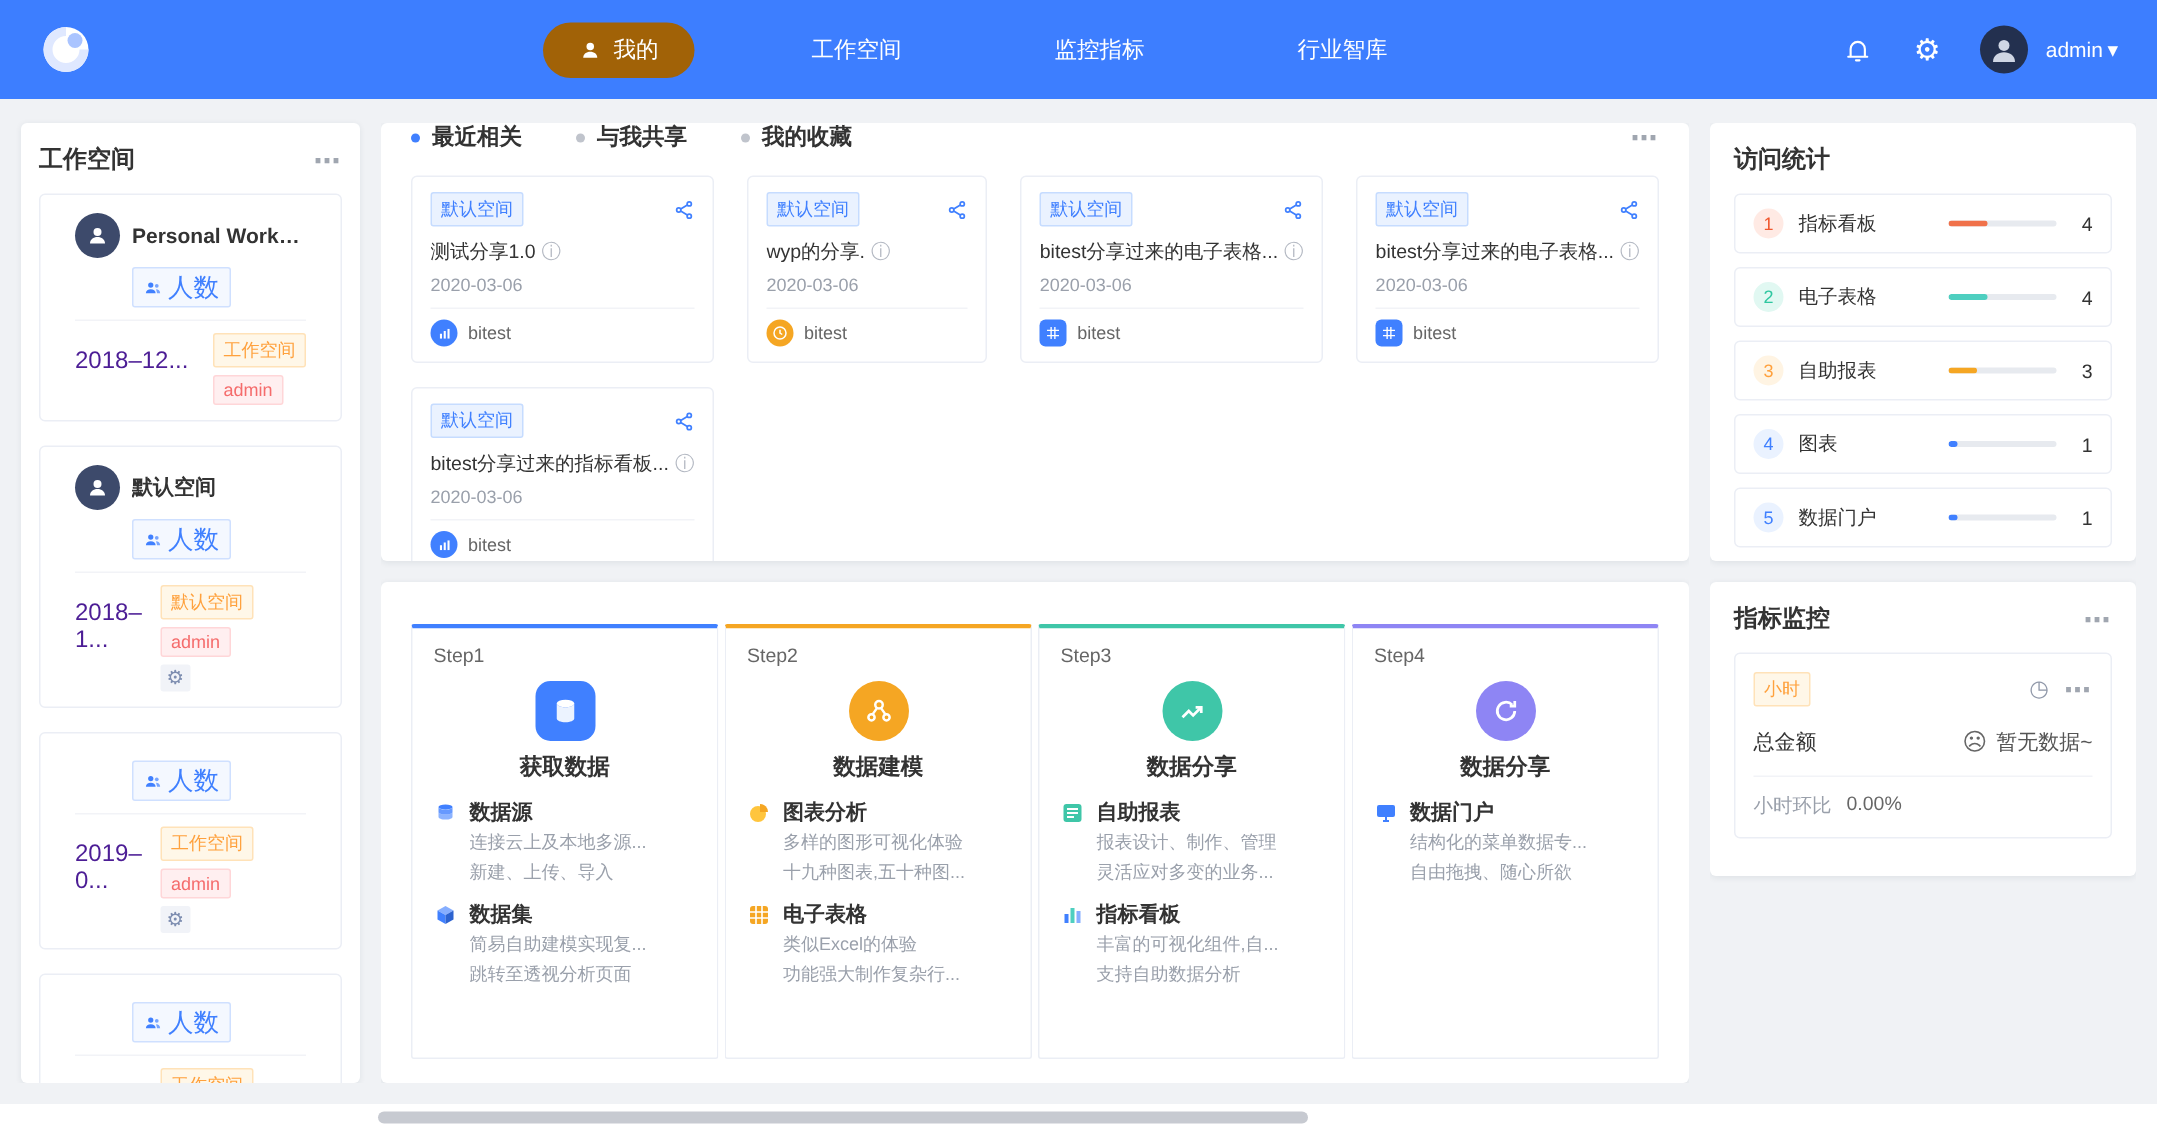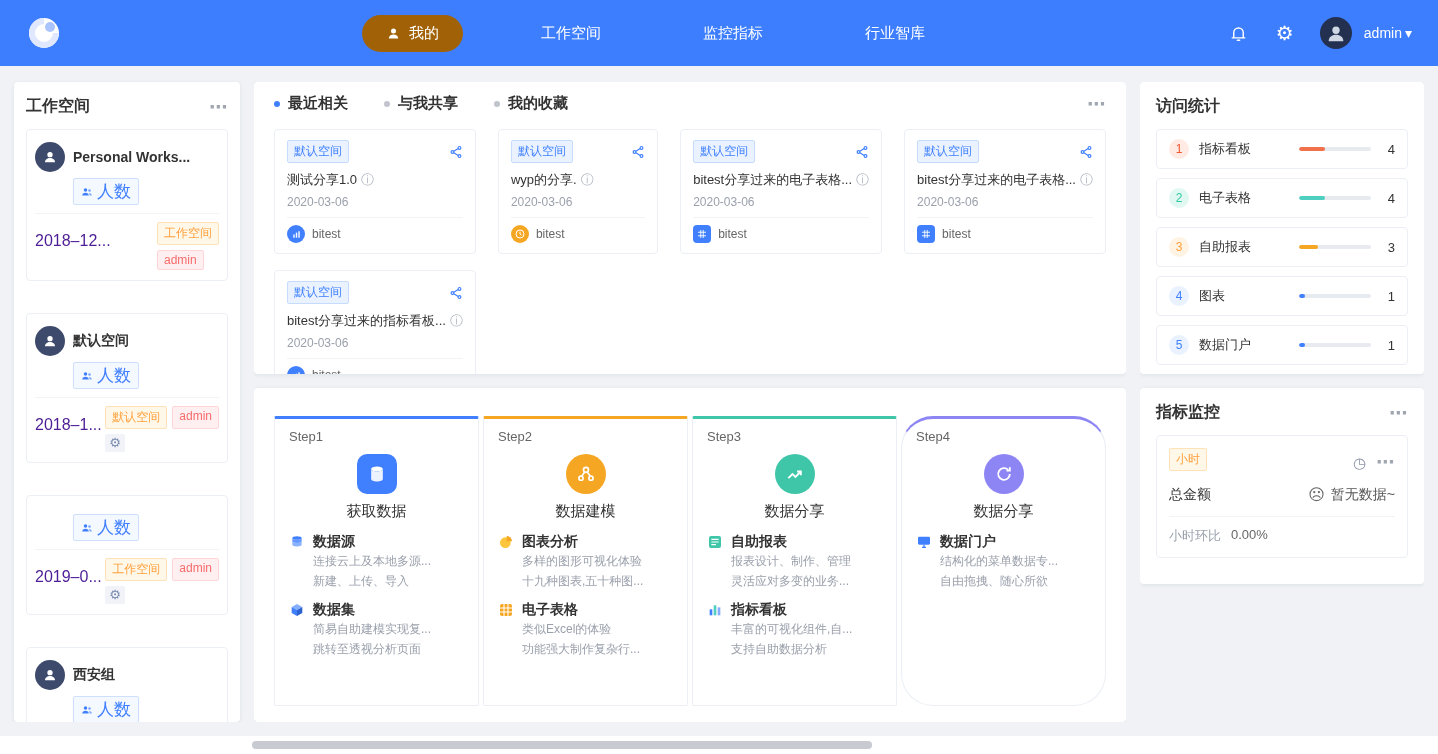--- a/index.html
+++ b/index.html
@@ -23,37 +23,37 @@
   .card{background:#fff;border-radius:4px;box-shadow:0 1px 4px rgba(31,45,61,.08)}
   .left-panel{flex:0 0 226px;padding:14px 12px;display:flex;flex-direction:column;overflow:hidden}
   .main-col{flex:1;display:flex;flex-direction:column;gap:14px;overflow:hidden}
   .right-col{flex:0 0 284px;display:flex;flex-direction:column;gap:14px;overflow:hidden}
 
   .panel-head{display:flex;align-items:center;justify-content:space-between;margin-bottom:12px}
   .panel-title{font-size:16px;font-weight:bold;color:#333}
   .more-glyph{color:#a0a6b0;font-size:18px;font-weight:bold;cursor:pointer;letter-spacing:1px;line-height:1}
 
   
-  .ws-item{border:1px solid #ebeef5;border-radius:4px;padding:12px 8px 10px;margin-bottom:32px;cursor:pointer;background:#fff}
+  .ws-item{border:1px solid #ebeef5;border-radius:4px;padding:12px 23px 10px;margin-bottom:16px;cursor:pointer;background:#fff}
   .ws-top{display:flex;align-items:center;gap:8px}
   .ws-avatar{width:30px;height:30px;border-radius:50%;background:#3d4a6b;display:flex;align-items:center;justify-content:center;flex:0 0 30px}
   .ws-name{font-size:14px;font-weight:bold;color:#333;white-space:nowrap;overflow:hidden;text-overflow:ellipsis;max-width:150px}
   .ws-members{display:inline-flex;align-items:center;gap:4px;color:#4080ff;font-size:17px;border:1px solid #cfe0ff;background:#f4f8ff;border-radius:2px;padding:1px 7px;margin:6px 0 8px 38px;cursor:pointer}
   .ws-bottom{border-top:1px solid #f2f3f7;padding-top:8px;display:flex;justify-content:space-between;align-items:flex-start}
   .ws-date{font-size:16px;color:#4c1d95;margin-top:10px}
   .ws-tags{display:flex;flex-direction:column;align-items:flex-start;gap:5px}
   .ws-tagrow{display:flex;gap:5px;flex-wrap:wrap;max-width:120px}
   .tag{font-size:12px;border-radius:2px;padding:2px 6px;white-space:nowrap}
   .tag-orange{background:#fff7e8;color:#ffa13d;border:1px solid #ffe2b8}
   .tag-pink{background:#ffeff0;color:#f56c6c;border:1px solid #ffd6d8}
   .tag-blue{background:#eaf2ff;color:#4080ff;border:1px solid #c6dcff}
   .gear-box{background:#f1f3f8;border-radius:2px;color:#7d8db0;font-size:13px;padding:0 4px;line-height:18px;cursor:pointer}
 
   
-  .recent-card{height:292px;padding:12px 20px;display:flex;flex-direction:column;overflow:hidden}
+  .recent-card{height:292px;padding:0 20px;display:flex;flex-direction:column;overflow:hidden}
   .recent-tabs{display:flex;align-items:center;gap:36px}
   .rtab{display:flex;align-items:center;gap:8px;font-size:15px;font-weight:bold;color:#333;cursor:pointer}
   .rtab .dot{width:6px;height:6px;border-radius:50%;background:#c0c4cc}
   .rtab.active .dot{background:#4080ff}
   .recent-grid{display:grid;grid-template-columns:repeat(4,1fr);gap:16px 22px;margin-top:16px}
   .res-card{border:1px solid #ebeef5;border-radius:4px;padding:10px 12px;cursor:pointer;background:#fff}
   .res-top{display:flex;justify-content:space-between;align-items:center}
   .res-title{font-size:13px;color:#333;margin-top:8px;white-space:nowrap;overflow:hidden;display:flex;align-items:center;gap:4px}
   .res-title .t{white-space:nowrap;overflow:hidden;text-overflow:ellipsis}
   .info-glyph{color:#b3b8c2;font-size:13px;flex:0 0 auto;cursor:pointer}
@@ -64,40 +64,40 @@
   .bg-blue{background:#4080ff}.bg-orange{background:#f5a623}
   .share-btn{cursor:pointer;display:flex}
 
   
   .workflow-card{flex:1;padding:16px 20px;display:flex;flex-direction:column;overflow:hidden}
   .wf-grid{display:grid;grid-template-columns:repeat(4,1fr);gap:4px;margin-top:12px;flex:1}
   .step-col{border:1px solid #ebeef5;border-top:3px solid #4080ff;border-radius:2px;padding:10px 14px;display:flex;flex-direction:column}
   .step-label{font-size:13px;color:#666}
   .step-icon{width:40px;height:40px;border-radius:10px;margin:10px auto 8px;display:flex;align-items:center;justify-content:center}
   .step-icon.round{border-radius:50%}
-  .step-title{text-align:center;font-size:15px;font-weight:normal;color:#333;margin-bottom:12px}
+  .step-title{text-align:center;font-size:15px;font-weight:bold;color:#333;margin-bottom:12px}
   .wf-item{margin-bottom:10px}
   .wf-item-name{display:flex;align-items:center;gap:8px;font-size:14px;font-weight:bold;color:#333;cursor:pointer}
   .wf-line{font-size:12px;color:#9aa0ab;margin-left:24px;line-height:20px;white-space:nowrap;overflow:hidden;text-overflow:ellipsis}
 
   
   .stats-card{height:292px;padding:14px 16px;overflow:hidden}
   .stat-row{border:1px solid #ebeef5;border-radius:4px;height:40px;display:flex;align-items:center;padding:0 12px;margin-bottom:9px;cursor:pointer;background:#fff}
   .rank{width:20px;height:20px;border-radius:50%;font-size:12px;display:flex;align-items:center;justify-content:center;flex:0 0 20px}
   .rk1{background:#ffeae4;color:#f0572e}.rk2{background:#e1f8f2;color:#2ec7a0}
   .rk3{background:#fff4e3;color:#ffa13d}.rk4,.rk5{background:#eaf2ff;color:#4080ff}
   .stat-label{font-size:13px;color:#333;margin-left:10px;flex:1;white-space:nowrap;overflow:hidden}
   .bar-track{width:72px;height:4px;border-radius:2px;background:#e7eaef;overflow:hidden;margin-right:12px}
   .bar-fill{display:block;height:4px;border-radius:2px;background:#4080ff}
   .stat-value{font-size:13px;color:#333;width:12px;text-align:right}
 
   
   .monitor-card{height:196px;padding:14px 16px;overflow:hidden}
   .mon-box{border:1px solid #ebeef5;border-radius:4px;padding:12px}
-  .mon-row1{display:flex;align-items:flex-end;justify-content:space-between}
+  .mon-row1{display:flex;align-items:center;justify-content:space-between}
   .mon-right{display:flex;align-items:center;gap:10px;color:#9aa0ab}
   .clock-glyph{font-size:15px;color:#8f97a8;cursor:pointer;line-height:1}
   .mon-row2{display:flex;align-items:center;justify-content:space-between;margin:14px 0 12px}
   .mon-metric{font-size:14px;color:#333}
   .mon-empty{display:flex;align-items:center;gap:6px;font-size:14px;color:#555}
   .sad-glyph{font-size:16px;color:#666}
   .mon-footer{border-top:1px solid #f2f3f7;padding-top:10px;font-size:13px;color:#9aa0ab;display:flex;gap:10px}
   .mon-footer .val{color:#666}
 
   
@@ -240,29 +240,20 @@
             <div class="ws-tagrow">
               <span class="tag tag-orange">工作空间</span>
               <span class="tag tag-pink">admin</span>
             </div>
             <span class="gear-box">⚙</span>
           </div>
         </div>
       </div>
 
       <div class="ws-item">
-        <div class="ws-top">
-          <span class="ws-avatar">
-            <svg viewBox="0 0 24 24" width="16" height="16">
-                <circle cx="12" cy="8.5" r="4" fill="#fff"></circle>
-                <path d="M4.5 20c0-4.1 3.4-6.5 7.5-6.5s7.5 2.4 7.5 6.5z" fill="#fff"></path>
-              </svg>
-          </span>
-          <span class="ws-name">西安组</span>
-        </div>
         <span class="ws-members">
           <svg viewBox="0 0 24 24" width="12" height="12" fill="#4080ff">
               <circle cx="9" cy="8" r="3.5"></circle>
               <path d="M2.5 19c0-3.6 2.9-5.5 6.5-5.5s6.5 1.9 6.5 5.5z"></path>
               <circle cx="17" cy="9" r="2.5" opacity="0.7"></circle>
               <path d="M16 13.8c3 .2 5.5 1.9 5.5 5.2h-4z" opacity="0.7"></path>
             </svg>
           <span>人数</span>
         </span>
         <div class="ws-bottom">
@@ -543,21 +534,21 @@
                     <rect x="10" y="5" width="4" height="15" fill="#4ecfc0"></rect>
                     <rect x="16" y="8" width="4" height="12" fill="#86aeff"></rect>
                   </svg>
                 <span>指标看板</span>
               </div>
               <div class="wf-line">丰富的可视化组件,自...</div>
               <div class="wf-line">支持自助数据分析</div>
             </div>
           </div>
 
-          <div class="step-col" style="border-top-color: rgb(142, 133, 244); border-radius: 32px;">
+          <div class="step-col" style="border-top-color: rgb(142, 133, 244);">
             <span class="step-label">Step4</span>
             <div class="step-icon round" style="background-color: rgb(142, 133, 244);">
               <svg viewBox="0 0 24 24" width="20" height="20" fill="none" stroke="#fff" stroke-width="2.2">
                   <path d="M19 12a7 7 0 1 1-2-4.9"></path>
                   <path d="M19 4v4h-4"></path>
                 </svg>
             </div>
             <div class="step-title">数据分享</div>
             <div class="wf-item">
               <div class="wf-item-name">

